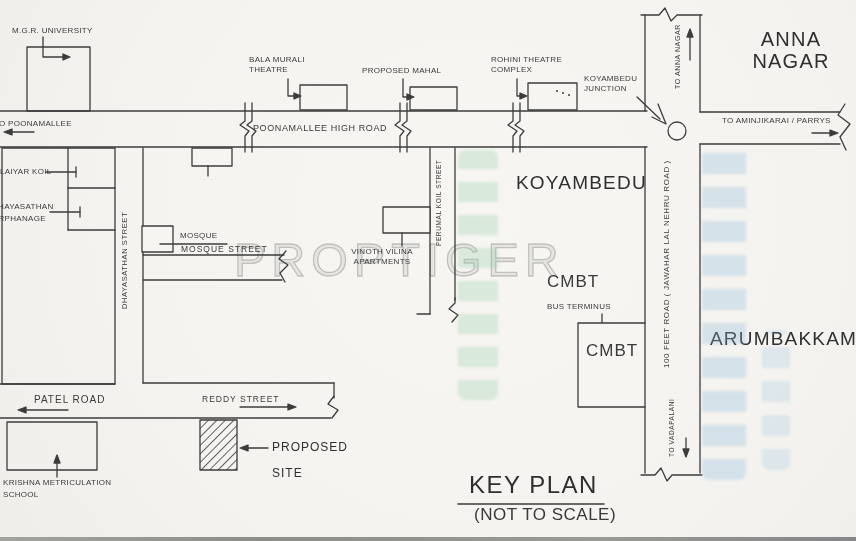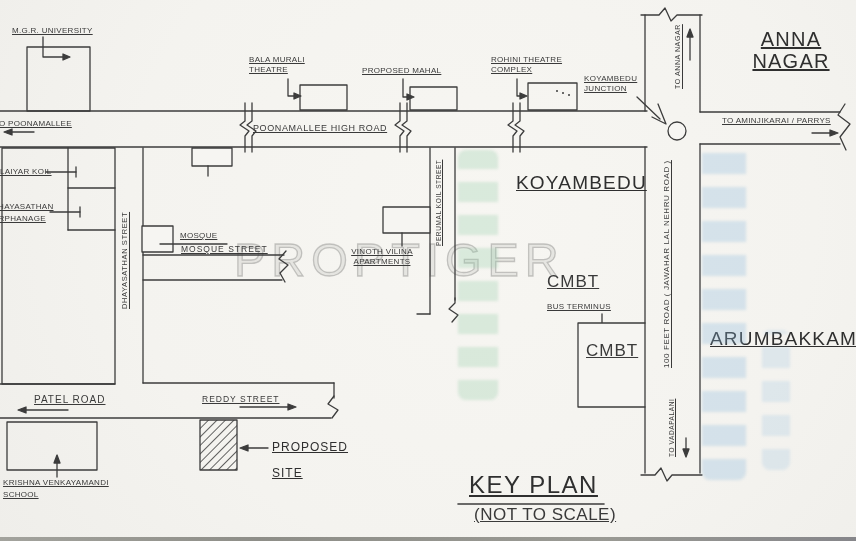--- a/index.html
+++ b/index.html
@@ -6,21 +6,21 @@
   #map{
     position:relative;width:856px;height:541px;overflow:hidden;
     background:radial-gradient(circle at 55% 40%, #f7f6f2 0%, #f4f3ef 60%, #efeeea 100%);
     font-family:"Liberation Sans", sans-serif;
   }
   svg.linework{position:absolute;left:0;top:0;z-index:2;}
   .lbl{
     position:absolute;z-index:3;
     font-family:"Liberation Sans", sans-serif;
     font-size:8px;line-height:10px;color:#3a3a3a;
-    letter-spacing:.3px;white-space:pre-line;text-decoration:underline;
+    letter-spacing:.3px;white-space:pre-line;
   }
   .big{font-size:19px;line-height:22px;letter-spacing:1.2px;color:#2f2f2f;text-align:center;}
   .vlabel{
     writing-mode:vertical-rl;transform:rotate(180deg);
     text-align:center;white-space:nowrap;letter-spacing:.6px;
   }
   .wm-text{
     position:absolute;left:234px;top:232px;z-index:1;
     font-size:47px;letter-spacing:6px;font-weight:400;
     color:rgba(185,185,182,0.28);
@@ -221,21 +221,21 @@
 
   <div class="lbl vlabel" style="left:662px;top:150px;height:228px;font-size:8px">100 FEET ROAD  ( JAWAHAR LAL NEHRU ROAD )</div>
   <div class="lbl big" style="left:710px;top:328px">ARUMBAKKAM</div>
   <div class="lbl vlabel" style="left:667px;top:397px;height:62px;font-size:6.5px">TO VADAPALANI</div>
 
   <div class="lbl" style="left:34px;top:395px;font-size:10px;letter-spacing:1px">PATEL ROAD</div>
   <div class="lbl" style="left:202px;top:394px;font-size:8.5px;letter-spacing:1px">REDDY  STREET</div>
 
   <div class="lbl" style="left:272px;top:434px;font-size:12px;line-height:26px;letter-spacing:1px;color:#2f2f2f">PROPOSED
 SITE</div>
-  <div class="lbl" style="left:3px;top:477px;line-height:12px">KRISHNA VENKAYAMANDI
+  <div class="lbl" style="left:3px;top:477px;line-height:12px">KRISHNA METRICULATION
 SCHOOL</div>
 
   <div class="lbl" style="left:469px;top:480px;font-size:24px;letter-spacing:1.5px;color:#2f2f2f">KEY PLAN</div>
   <div class="lbl" style="left:474px;top:510px;font-size:17px;letter-spacing:.5px">(NOT TO SCALE)</div>
 
   <div class="wm-col green" style="left:458px;top:150px;width:40px;height:250px"></div>
   <div class="wm-col blue" style="left:702px;top:140px;width:44px;height:340px"></div>
   <div class="wm-col blue" style="left:762px;top:330px;width:28px;height:140px;opacity:.7"></div>
 
   <div class="scan-strip"></div>

